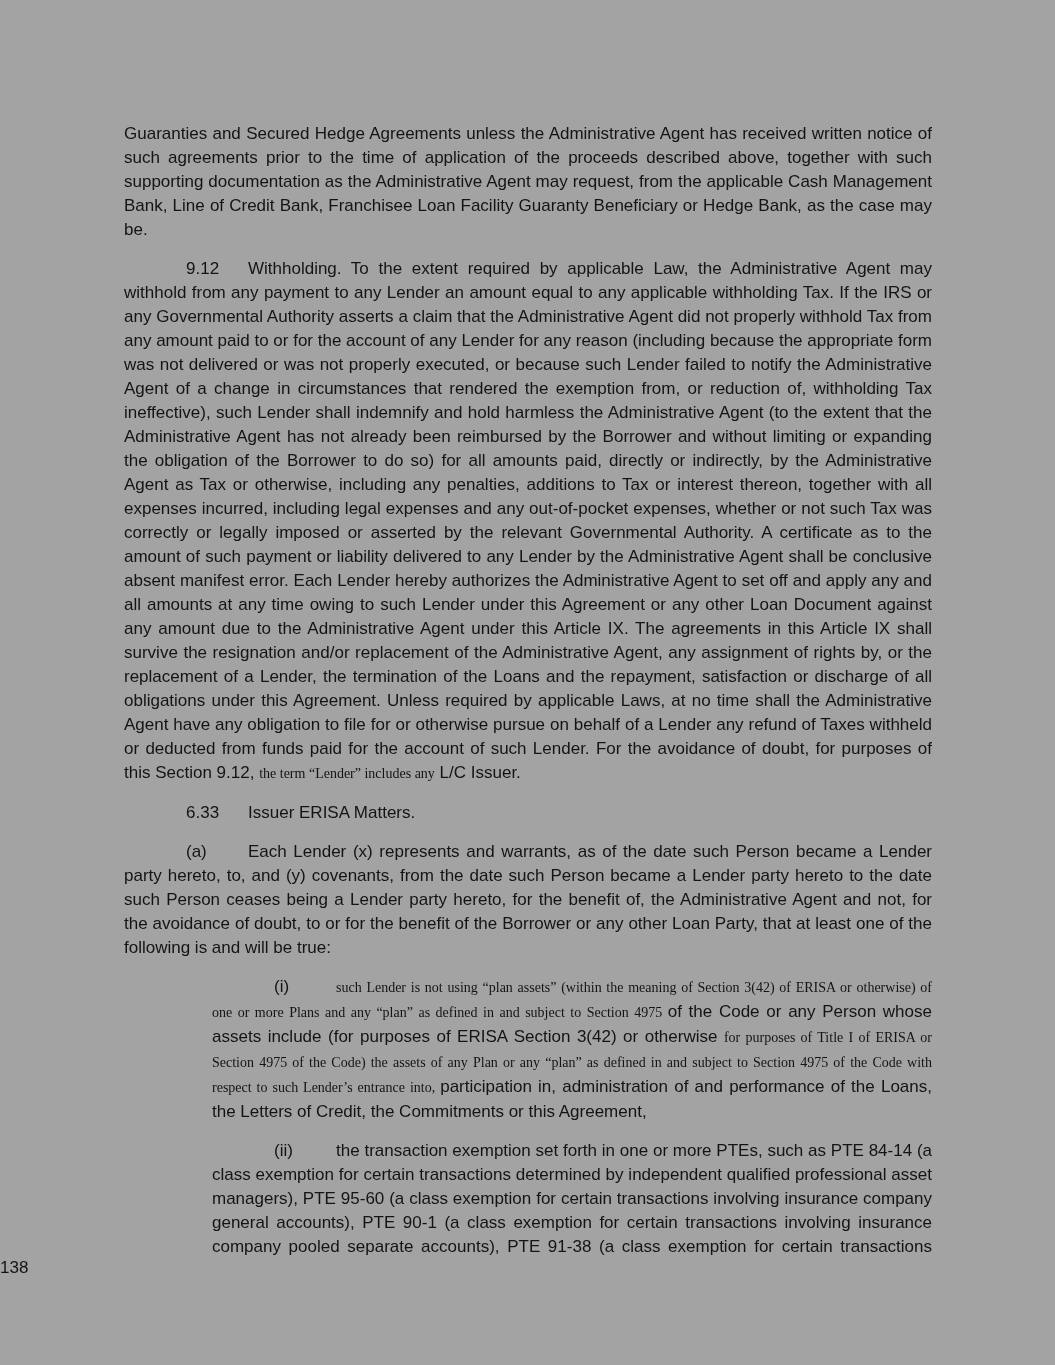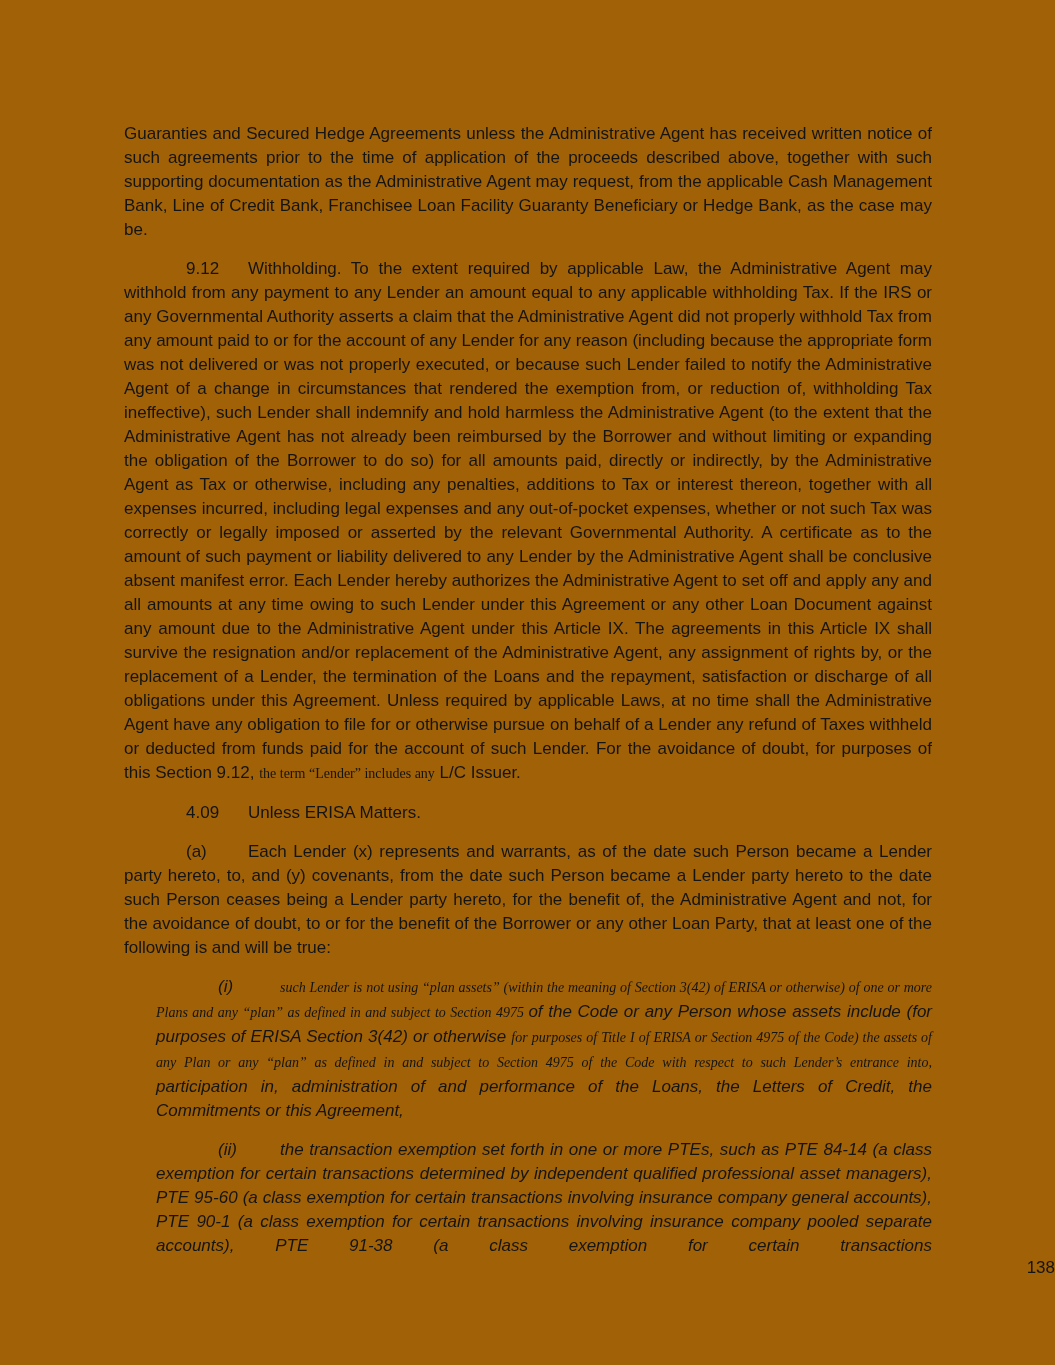--- a/index.html
+++ b/index.html
@@ -1,76 +1,75 @@
 <!DOCTYPE html>
 <html><head>
 <meta charset="utf-8">
 <style>
   html, body { margin: 0; padding: 0; background: #ffffff; }
   .page {
     position: relative;
     width: 1055px;
     height: 1365px;
-    background: #a16207;
+    background: #a3a3a3;
     color: #141414;
     font-family: "Liberation Sans", sans-serif;
     overflow: hidden;
   }
   .content {
     position: absolute;
     left: 124px;
     top: 122px;
     width: 808px;
   }
   .para {
     font-size: 17px;
     line-height: 24px;
     text-align: justify;
     margin: 0 0 15px 0;
   }
   .para.indent { text-indent: 62px; }
   .para.block {
-    margin-left: 32px;
+    margin-left: 88px;
     text-indent: 62px;
-    font-style: italic;
   }
   .para.justify-last { text-align-last: justify; }
   .plabel {
     display: inline-block;
     width: 62px;
     text-indent: 0;
   }
   .seg-serif {
     font-family: "Liberation Serif", serif;
     font-size: 14px;
   }
   .seg-u {
     text-underline-offset: 2px;
   }
   .footer {
     position: absolute;
     left: 0;
     right: 0;
     top: 1256px;
-    text-align: right;
+    text-align: left;
     font-size: 17px;
     line-height: 24px;
   }
 </style>
 </head>
 <body>
 
 <div class="page">
   <div class="content">
 
     <p class="para"><span><span>Guaranties and Secured Hedge Agreements unless the Administrative Agent has received written notice of such agreements prior to the time of application of the proceeds described above, together with such supporting documentation as the Administrative Agent may request, from the applicable Cash Management Bank, Line of Credit Bank, Franchisee Loan Facility Guaranty Beneficiary or Hedge Bank, as the case may be.</span></span></p>
 
     <p class="para indent"><span class="plabel">9.12</span><span><span class="seg-u">Withholding</span><span>.  To the extent required by applicable Law, the Administrative Agent may withhold from any payment to any Lender an amount equal to any applicable withholding Tax.  If the IRS or any Governmental Authority asserts a claim that the Administrative Agent did not properly withhold Tax from any amount paid to or for the account of any Lender for any reason (including because the appropriate form was not delivered or was not properly executed, or because such Lender failed to notify the Administrative Agent of a change in circumstances that rendered the exemption from, or reduction of, withholding Tax ineffective), such Lender shall indemnify and hold harmless the Administrative Agent (to the extent that the Administrative Agent has not already been reimbursed by the Borrower and without limiting or expanding the obligation of the Borrower to do so) for all amounts paid, directly or indirectly, by the Administrative Agent as Tax or otherwise, including any penalties, additions to Tax or interest thereon, together with all expenses incurred, including legal expenses and any out-of-pocket expenses, whether or not such Tax was correctly or legally imposed or asserted by the relevant Governmental Authority.  A certificate as to the amount of such payment or liability delivered to any Lender by the Administrative Agent shall be conclusive absent manifest error.  Each Lender hereby authorizes the Administrative Agent to set off and apply any and all amounts at any time owing to such Lender under this Agreement or any other Loan Document against any amount due to the Administrative Agent under this </span><span class="seg-u">Article IX</span><span>.  The agreements in this </span><span class="seg-u">Article IX</span><span> shall survive the resignation and/or replacement of the Administrative Agent, any assignment of rights by, or the replacement of a Lender, the termination of the Loans and the repayment, satisfaction or discharge of all obligations under this Agreement.  Unless required by applicable Laws, at no time shall the Administrative Agent have any obligation to file for or otherwise pursue on behalf of a Lender any refund of Taxes withheld or deducted from funds paid for the account of such Lender.  For the avoidance of doubt, for purposes of this </span><span class="seg-u">Section 9.12</span><span>, </span><span class="seg-serif">the term “Lender” includes any</span><span> L/C Issuer.</span></span></p>
 
-    <p class="para indent"><span class="plabel">4.09</span><span><span class="seg-u">Unless ERISA Matters</span><span>.</span></span></p>
+    <p class="para indent"><span class="plabel">6.33</span><span><span class="seg-u">Issuer ERISA Matters</span><span>.</span></span></p>
 
     <p class="para indent"><span class="plabel">(a)</span><span><span>Each Lender (x) represents and warrants, as of the date such Person became a Lender party hereto, to, and (y) covenants, from the date such Person became a Lender party hereto to the date such Person ceases being a Lender party hereto, for the benefit of, the Administrative Agent and not, for the avoidance of doubt, to or for the benefit of the Borrower or any other Loan Party, that at least one of the following is and will be true:</span></span></p>
 
     <p class="para block"><span class="plabel">(i)</span><span><span class="seg-serif">such Lender is not using “plan assets” (within the meaning of Section 3(42) of ERISA or otherwise) of one or more Plans and any “plan” as defined in and subject to Section 4975 </span><span>of the Code or any Person whose assets include (for purposes of ERISA Section 3(42) or otherwise </span><span class="seg-serif">for purposes of Title I of ERISA or Section 4975 of the Code) the assets of any Plan or any “plan” as defined in and subject to Section 4975 of the Code with respect to such Lender’s entrance into, </span><span>participation in, administration of and performance of the Loans, the Letters of Credit, the Commitments or this Agreement,</span></span></p>
 
     <p class="para block justify-last"><span class="plabel">(ii)</span><span><span>the transaction exemption set forth in one or more PTEs, such as PTE 84-14 (a class exemption for certain transactions determined by independent qualified professional asset managers), PTE 95-60 (a class exemption for certain transactions involving insurance company general accounts), PTE 90-1 (a class exemption for certain transactions involving insurance company pooled separate accounts), PTE 91-38 (a class exemption for certain transactions</span></span></p>
 
   </div>
 
   <div class="footer">

